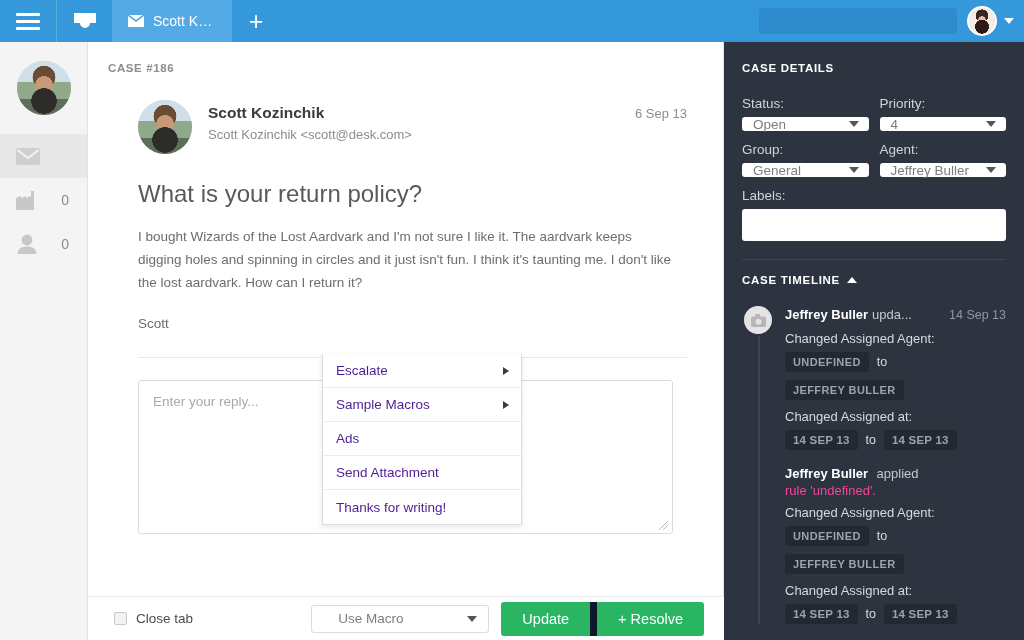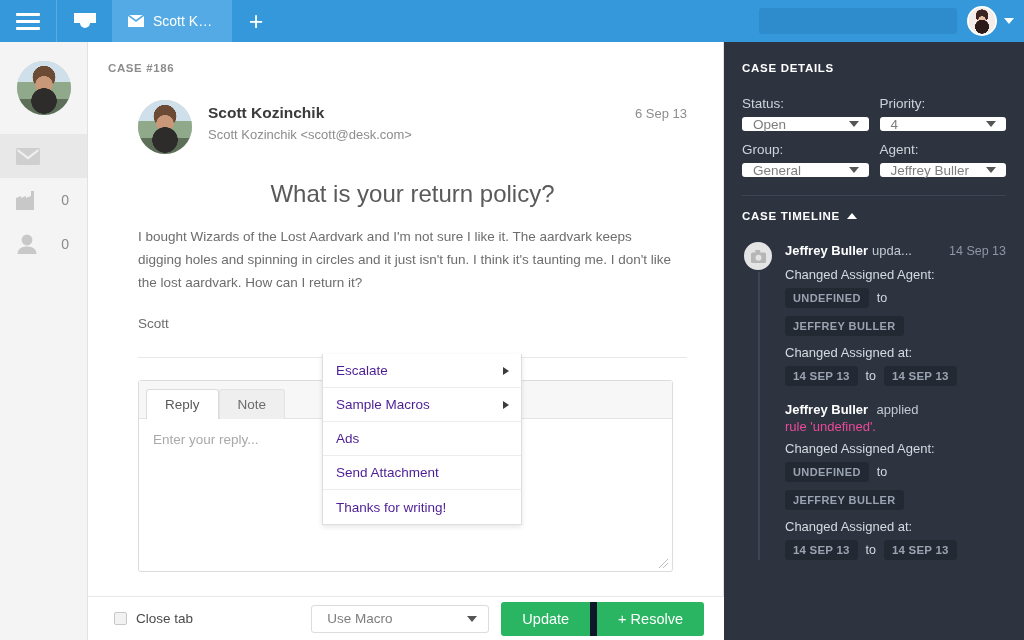--- a/index.html
+++ b/index.html
@@ -83,21 +83,21 @@
   .msg { padding: 26px 36px 0 50px; }
   .msg-head { display: flex; align-items: flex-start; gap: 16px; position: relative; }
   .avatar-md {
     width: 54px; height: 54px; border-radius: 50%; overflow: hidden;
     flex: 0 0 54px; background: #b9c9bb; position: relative;
   }
   .msg-from-name { font-size: 15.5px; font-weight: bold; color: #3b3b3b; margin-top: 4px; }
   .msg-from-email { font-size: 13px; color: #8d8d8d; margin-top: 5px; }
   .msg-date { position: absolute; right: 0; top: 6px; font-size: 13px; color: #8d8d8d; }
   .msg-subject {
-    font-size: 24px; color: #5a5a5a; font-weight: normal; margin: 26px 0 0 0; text-align: center;
+    font-size: 24px; color: #5a5a5a; font-weight: normal; margin: 26px 0 0 0;
   }
   .msg-body { font-size: 13.5px; color: #6d6d6d; line-height: 1.72; margin-top: 17px; max-width: 540px; }
   .msg-body p + p { margin-top: 17px; }
   .msg-sep { margin: 22px 0 0 0; border: none; border-top: 1px solid #e8e8e8; }
 
   
   .composer { padding: 22px 50px 0 50px; }
   .composer-box { border: 1px solid #dcdcdc; border-radius: 3px; background: #fff; }
   .composer-tabs { display: flex; background: #f7f7f7; border-bottom: 1px solid #e4e4e4; padding: 7px 7px 0 7px; }
   .ctab {
@@ -126,21 +126,21 @@
   }
   .chk-wrap { display: flex; align-items: center; gap: 9px; cursor: pointer; }
   .chk {
     width: 13px; height: 13px; border: 1px solid #c8c8c8; border-radius: 2px;
     background: #f2f2f2;
   }
   .chk-label { font-size: 13.5px; color: #4a4a4a; }
   .footer-spacer { flex: 1; }
   .macro-select {
     width: 178px; height: 28px; border: 1px solid #dcdcdc; border-radius: 3px;
-    background: #fff; display: flex; align-items: center; padding: 0 15px;
+    background: #fff; display: flex; align-items: center; padding: 0 26px;
     font-size: 13.5px; color: #7d7d7d; cursor: pointer; position: relative;
     margin-right: 12px;
   }
   .macro-select .sel-caret {
     position: absolute; right: 11px; width: 0; height: 0;
     border-left: 5px solid transparent; border-right: 5px solid transparent;
     border-top: 6px solid #555;
   }
   .btn-group { display: flex; }
   .btn-green {
@@ -346,24 +346,20 @@
       <h1 class="msg-subject">What is your return policy?</h1>
       <div class="msg-body">
         <p>I bought Wizards of the Lost Aardvark and I'm not sure I like it. The aardvark keeps digging holes and spinning in circles and it just isn't fun. I think it's taunting me. I don't like the lost aardvark. How can I return it?</p>
         <p>Scott</p>
       </div>
       <hr class="msg-sep">
     </div>
 
     <div class="composer">
       <div class="composer-box" style="position:relative;">
-        <div class="composer-tabs">
-          <div class="ctab active">Reply</div>
-          <div class="ctab inactive">Note</div>
-        </div>
         <textarea class="composer-area" placeholder="Enter your reply..." style=""></textarea>
         <span class="resize-grip">
           <svg width="11" height="11" viewBox="0 0 11 11">
               <path d="M10 1L1 10M10 5L5 10" stroke="#bdbdbd" stroke-width="1"></path>
             </svg>
         </span>
       </div>
     </div>
   </div>
 
@@ -431,20 +427,24 @@
             <span class="sel-caret"></span>
           </div>
         </div>
         <div class="fcol">
           <div class="flabel">Agent:</div>
           <div class="fselect">
             <span>Jeffrey Buller</span>
             <span class="sel-caret"></span>
           </div>
         </div>
+      </div>
+      <div>
+        <div class="flabel">Labels:</div>
+        <input class="finput" type="text" value="" style="">
       </div>
     </div>
 
     <div class="rp-div"></div>
 
     <div class="rp-tl-title">
       <span>CASE TIMELINE</span>
       <span class="tri-up"></span>
     </div>
 

